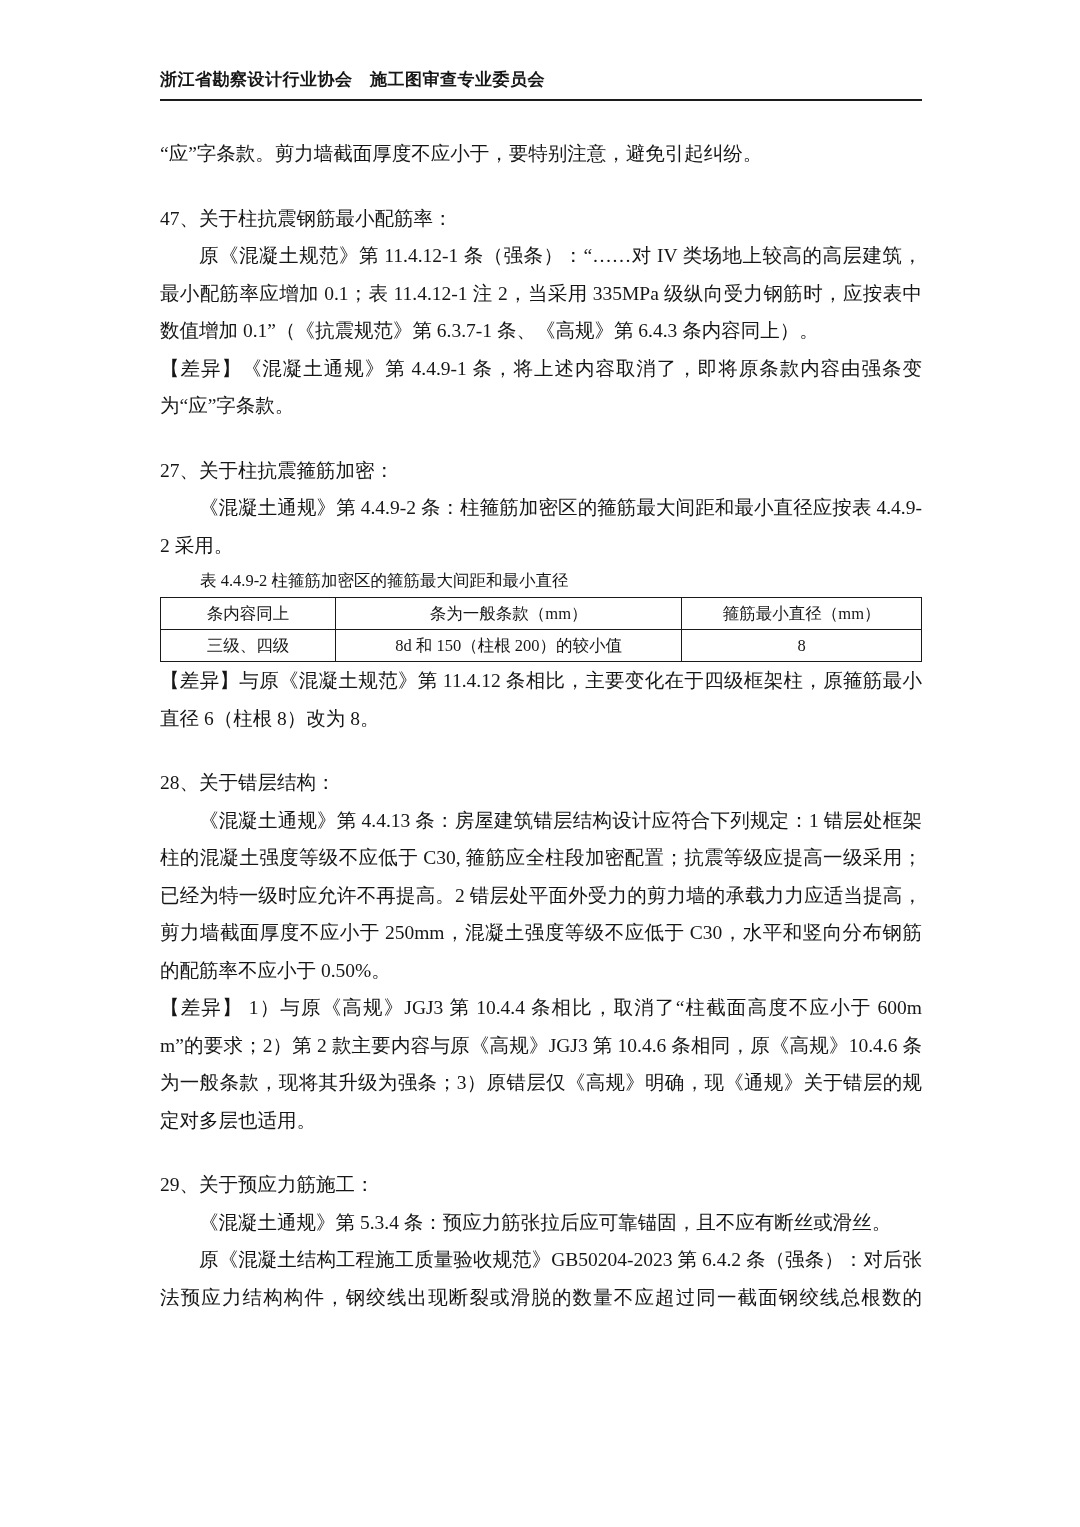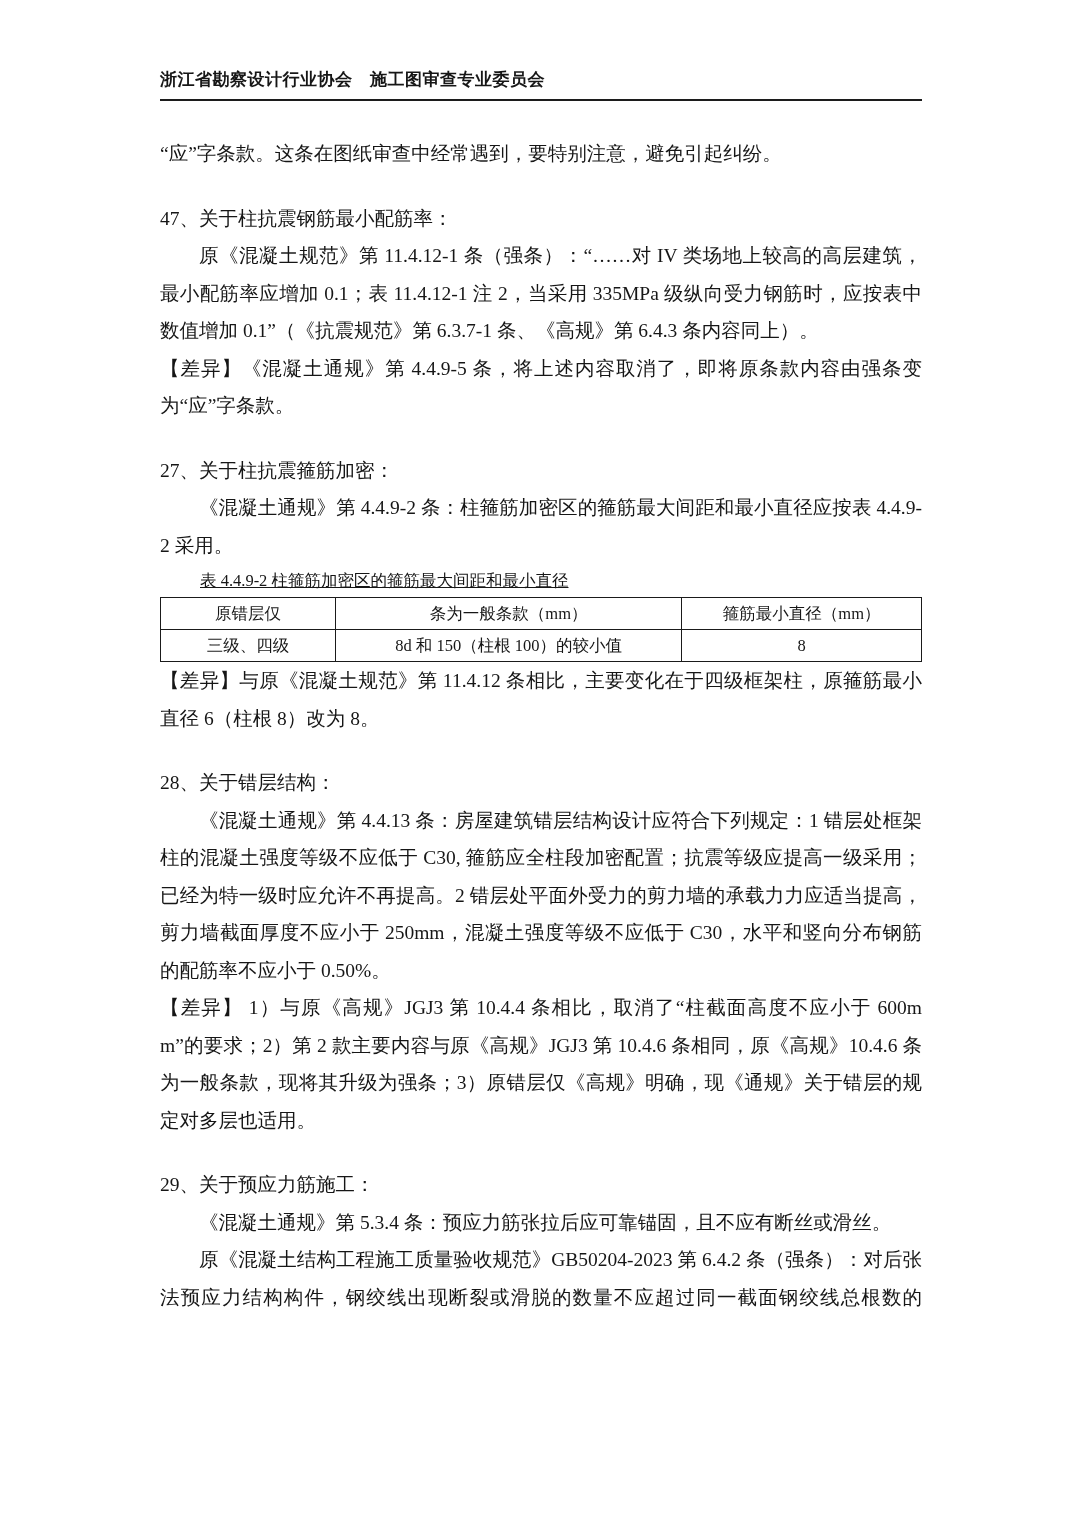--- a/index.html
+++ b/index.html
@@ -35,21 +35,20 @@
     word-break: break-all;
   }
   .intro { margin-top: 34px; }
   .section { margin-top: 27px; }
   .indent { text-indent: 2em; }
   .table-caption {
     margin: 3px 0 2px 40px;
     font-size: 16.5px;
     line-height: 28px;
     text-align: left;
-    text-decoration: underline;
   }
   table.spec {
     width: 100%;
     border-collapse: collapse;
     table-layout: fixed;
     font-size: 16.5px;
   }
   table.spec th, table.spec td {
     border: 1.5px solid #1a1a1a;
     text-align: center;
@@ -66,51 +65,51 @@
 <body>
 
 <div class="page">
 
   <div class="header">
     <div class="header-title">浙江省勘察设计行业协会　施工图审查专业委员会</div>
   </div>
 
   <div class="content">
 
-    <p class="para intro">“应”字条款。这条在图纸审查中经常遇到，要特别注意，避免引起纠纷。</p>
+    <p class="para intro">“应”字条款。剪力墙截面厚度不应小于，要特别注意，避免引起纠纷。</p>
 
     <div class="section">
       <p class="para">47、关于柱抗震钢筋最小配筋率：</p>
       <p class="para indent">原《混凝土规范》第 11.4.12-1 条（强条）：“……对 IV 类场地上较高的高层建筑，最小配筋率应增加 0.1；表 11.4.12-1 注 2，当采用 335MPa 级纵向受力钢筋时，应按表中数值增加 0.1”（《抗震规范》第 6.3.7-1 条、《高规》第 6.4.3 条内容同上）。</p>
-      <p class="para">【差异】《混凝土通规》第 4.4.9-5 条，将上述内容取消了，即将原条款内容由强条变为“应”字条款。</p>
+      <p class="para">【差异】《混凝土通规》第 4.4.9-1 条，将上述内容取消了，即将原条款内容由强条变为“应”字条款。</p>
     </div>
 
     <div class="section">
       <p class="para">27、关于柱抗震箍筋加密：</p>
       <p class="para indent">《混凝土通规》第 4.4.9-2 条：柱箍筋加密区的箍筋最大间距和最小直径应按表 4.4.9-2 采用。</p>
 
       <p class="table-caption">表 4.4.9-2 柱箍筋加密区的箍筋最大间距和最小直径</p>
 
       <table class="spec">
         <colgroup>
           <col class="col-grade">
           <col class="col-spacing">
           <col class="col-dia">
         </colgroup>
         <thead>
           <tr>
-            <th>原错层仅</th>
+            <th>条内容同上</th>
             <th>条为一般条款（mm）</th>
             <th>箍筋最小直径（mm）</th>
           </tr>
         </thead>
         <tbody>
           <tr>
             <td>三级、四级</td>
-            <td>8d 和 150（柱根 100）的较小值</td>
+            <td>8d 和 150（柱根 200）的较小值</td>
             <td>8</td>
           </tr>
         </tbody>
       </table>
 
       <p class="para">【差异】与原《混凝土规范》第 11.4.12 条相比，主要变化在于四级框架柱，原箍筋最小直径 6（柱根 8）改为 8。</p>
     </div>
 
     <div class="section">
       <p class="para">28、关于错层结构：</p>

